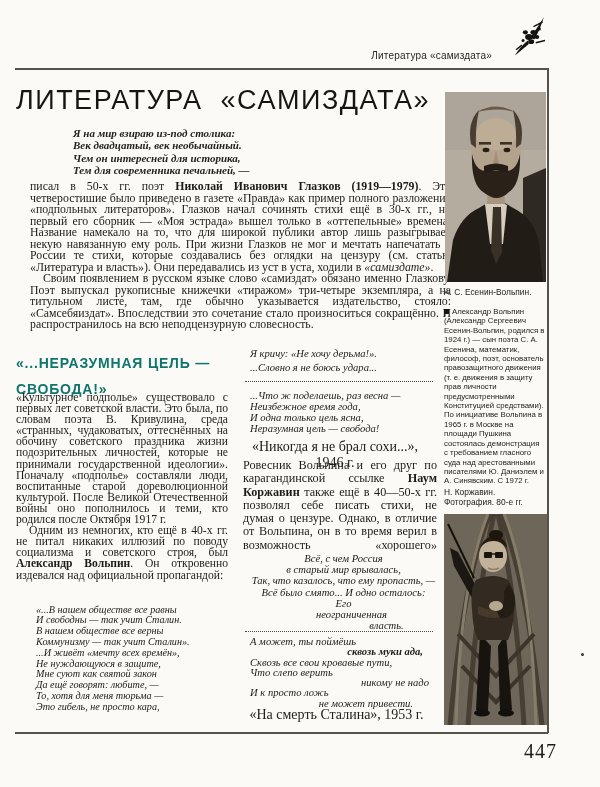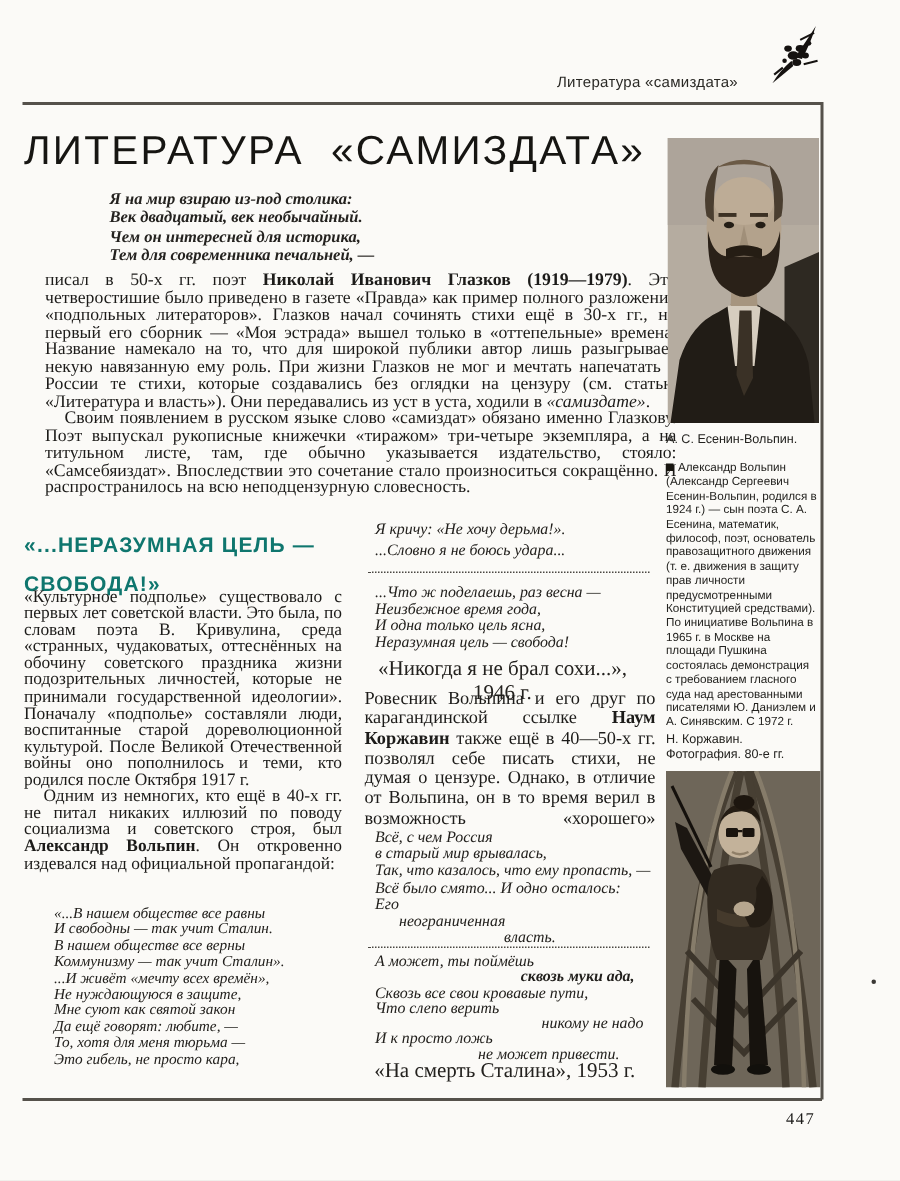--- a/index.html
+++ b/index.html
@@ -31,21 +31,21 @@
   .leftcol{position:absolute;left:16px;top:392px;width:212px;height:340px;overflow:hidden;
            font-size:11.6px;line-height:11.1px;text-align:justify;}
   .leftcol p{margin:0;}
   .poem{font-style:italic;color:#22201d;}
   .lpoem{margin:24px 0 0 20px;font-size:10.2px;line-height:10.8px;}
   
   .m{position:absolute;left:243px;width:194px;}
   .mpoem{font-size:10.6px;}
   .mp1a{top:347px;line-height:13.5px;}
   .mp1b{top:390px;line-height:11px;}
-  .mp2a{top:553px;line-height:11.2px;}
+  .mp2a{top:553px;line-height:11.2px;text-align:center;}
   .mp2b{top:637px;line-height:10.3px;}
   .mpoem div{padding-left:7px;}
   .dots{height:2px;border-top:1.5px dotted #4a4742;}
   .d1{top:381px;width:188px;left:245px;}
   .d2{top:631px;width:188px;left:245px;}
   .attr{font-size:14px;text-align:center;color:#23211e;}
   .a1{top:439px;padding-right:10px;width:184px;}
   .a2{top:707px;padding-right:7px;width:187px;}
   .mpar{top:459px;font-size:12.2px;line-height:13.3px;text-align:justify;height:92px;overflow:hidden;}
   .ind1{margin-left:16px;}
@@ -58,21 +58,21 @@
   .photo{position:absolute;display:block;}
   .photo1{left:445px;top:92px;width:101px;height:190px;}
   .photo2{left:444px;top:514px;width:103px;height:211px;}
   .cap{position:absolute;left:444px;font-family:"Liberation Sans",sans-serif;
        font-size:8.4px;line-height:10px;color:#23221f;}
   .cap1{top:287px;width:102px;}
   .cap2{top:487px;width:102px;}
   .note{position:absolute;left:444px;top:307px;width:101px;height:177px;overflow:hidden;
         font-family:"Liberation Sans",sans-serif;font-size:7.8px;line-height:9.4px;color:#23221f;}
   .sq{display:inline-block;width:5px;height:5px;background:#17150f;margin-right:3px;}
-  .pageno{position:absolute;left:524px;top:740px;font-size:11px;letter-spacing:1px;color:#1c1b19;}
+  .pageno{position:absolute;left:524px;top:740px;font-size:20px;letter-spacing:1px;color:#1c1b19;}
   .speck{position:absolute;left:581px;top:653px;width:3px;height:3px;border-radius:50%;background:#3a3835;}
 </style>
 </head>
 <body>
 
 <div class="page">
 
   <svg class="flower" viewBox="0 0 30 38">
     <g fill="#151210" stroke="none">
       <path d="M15 20 Q22 10 27 2 Q24 12 19 21 Z"></path>

